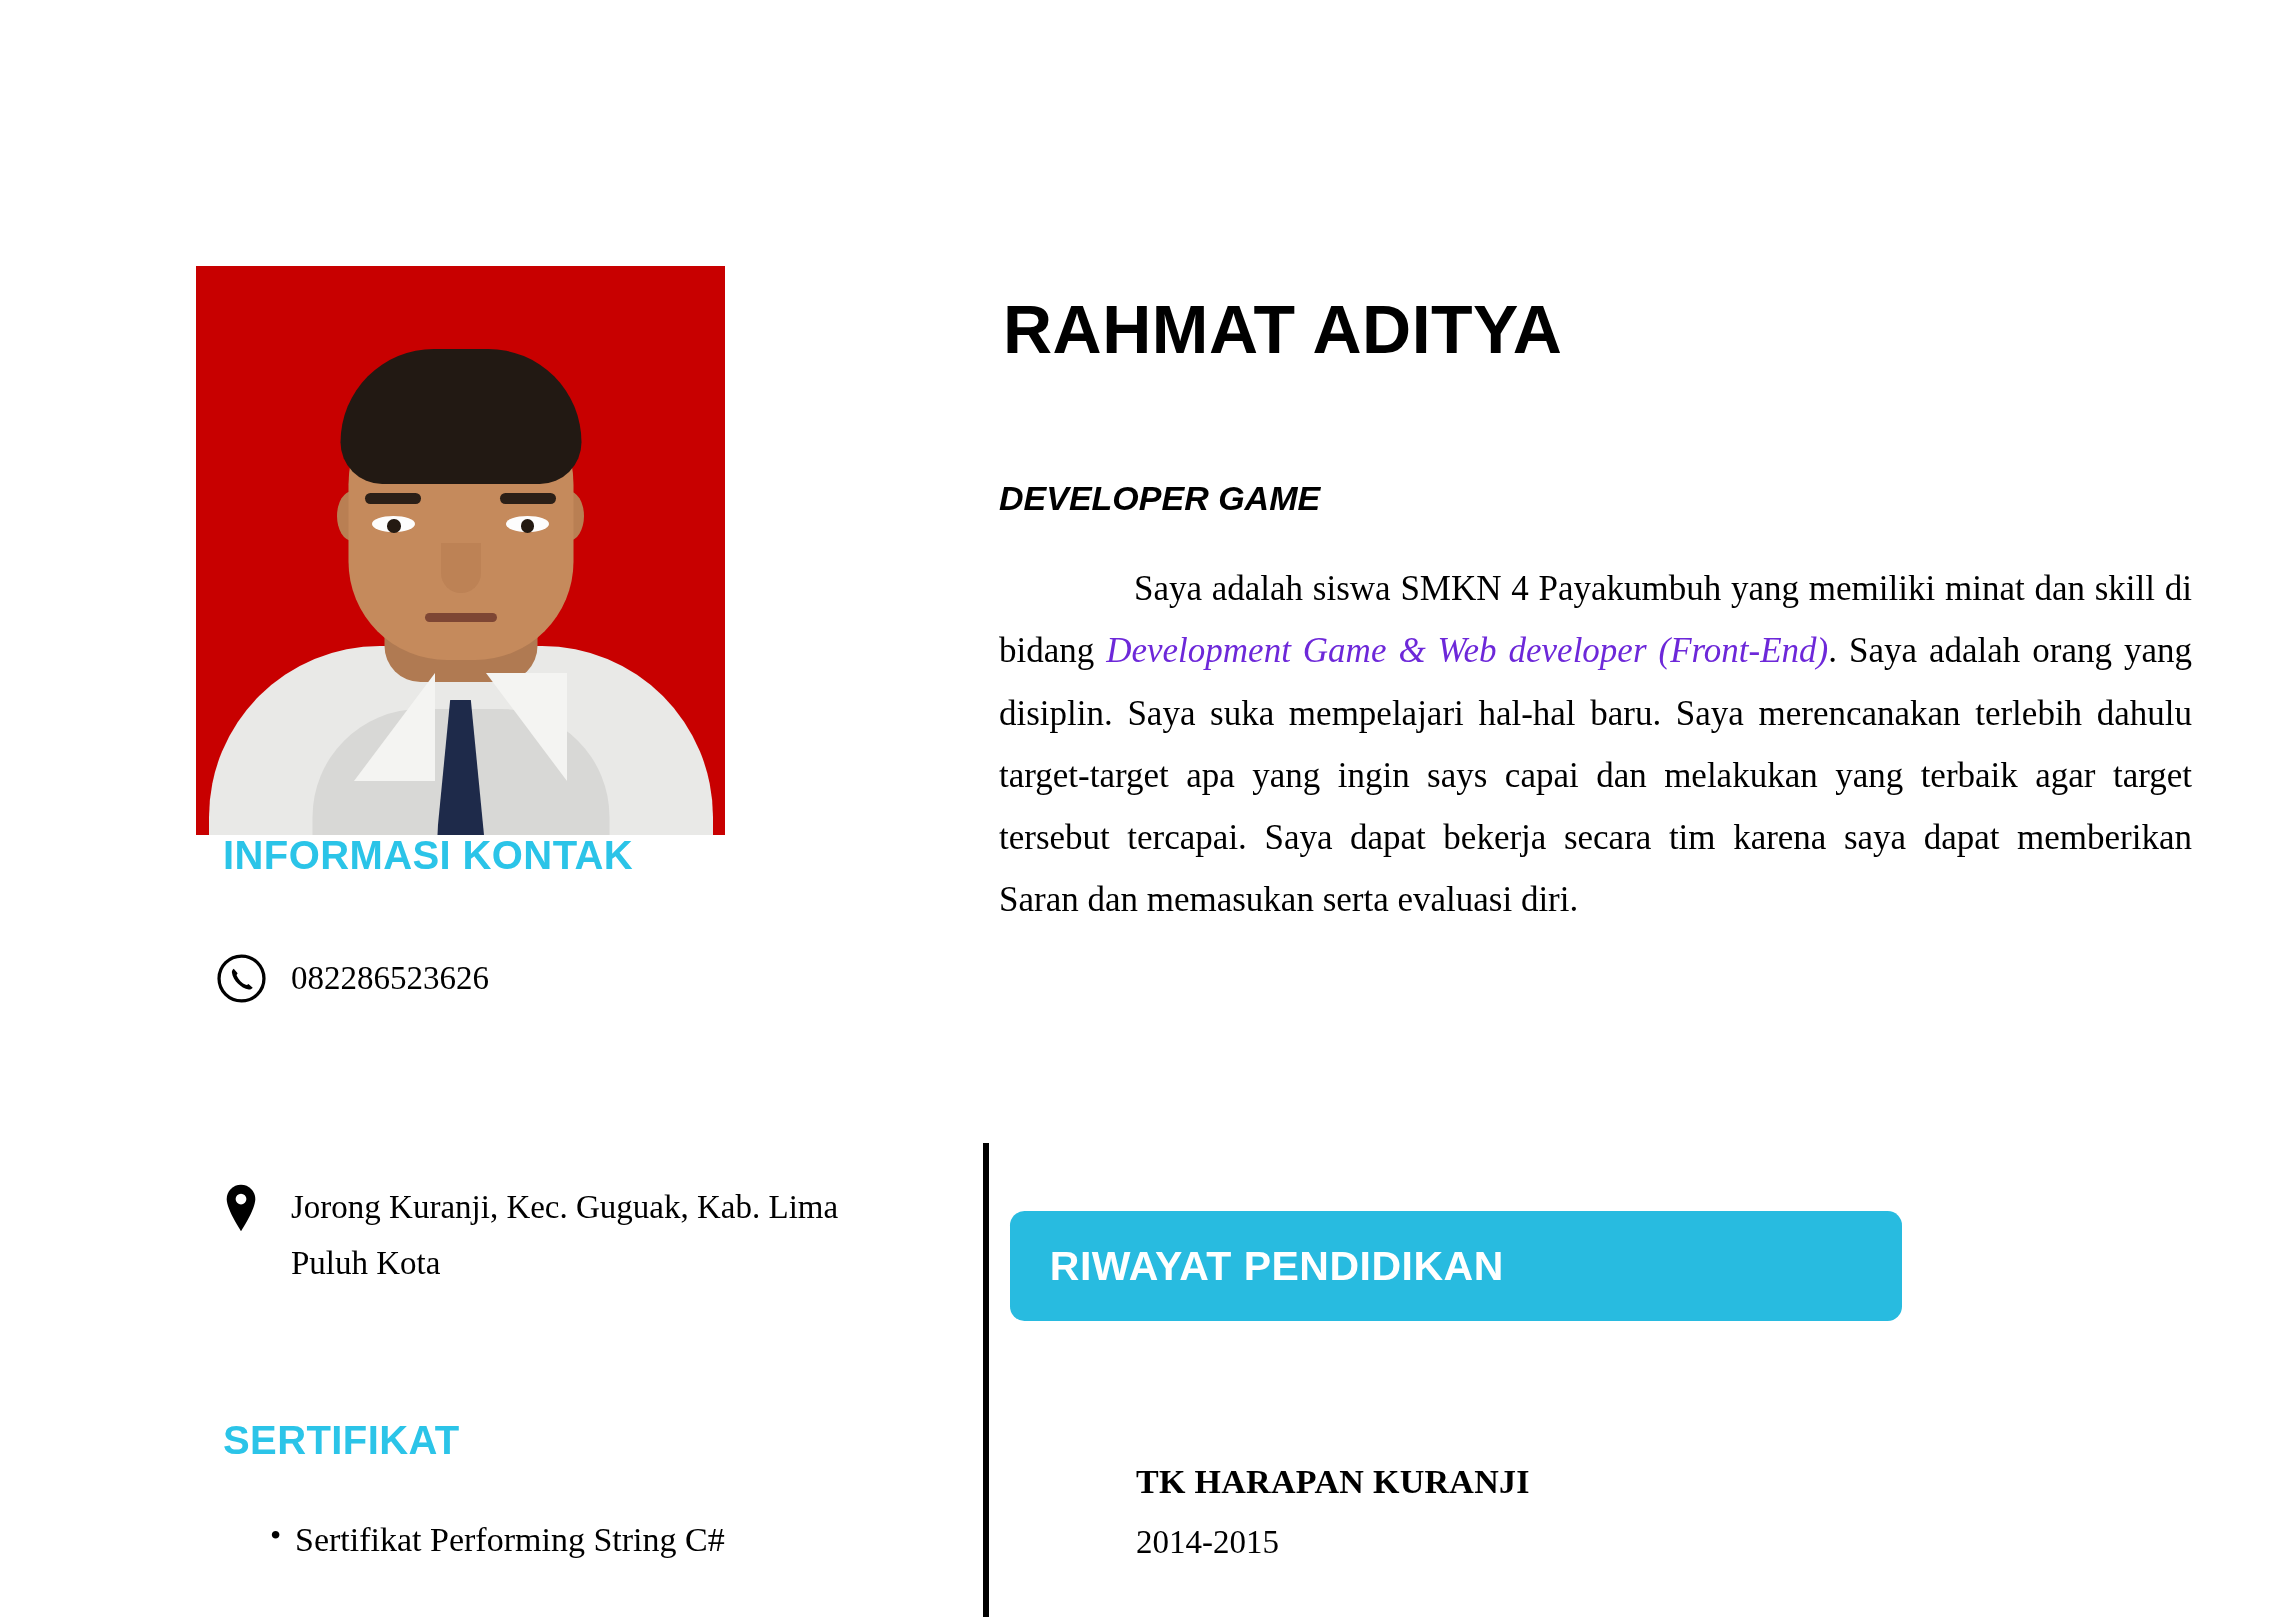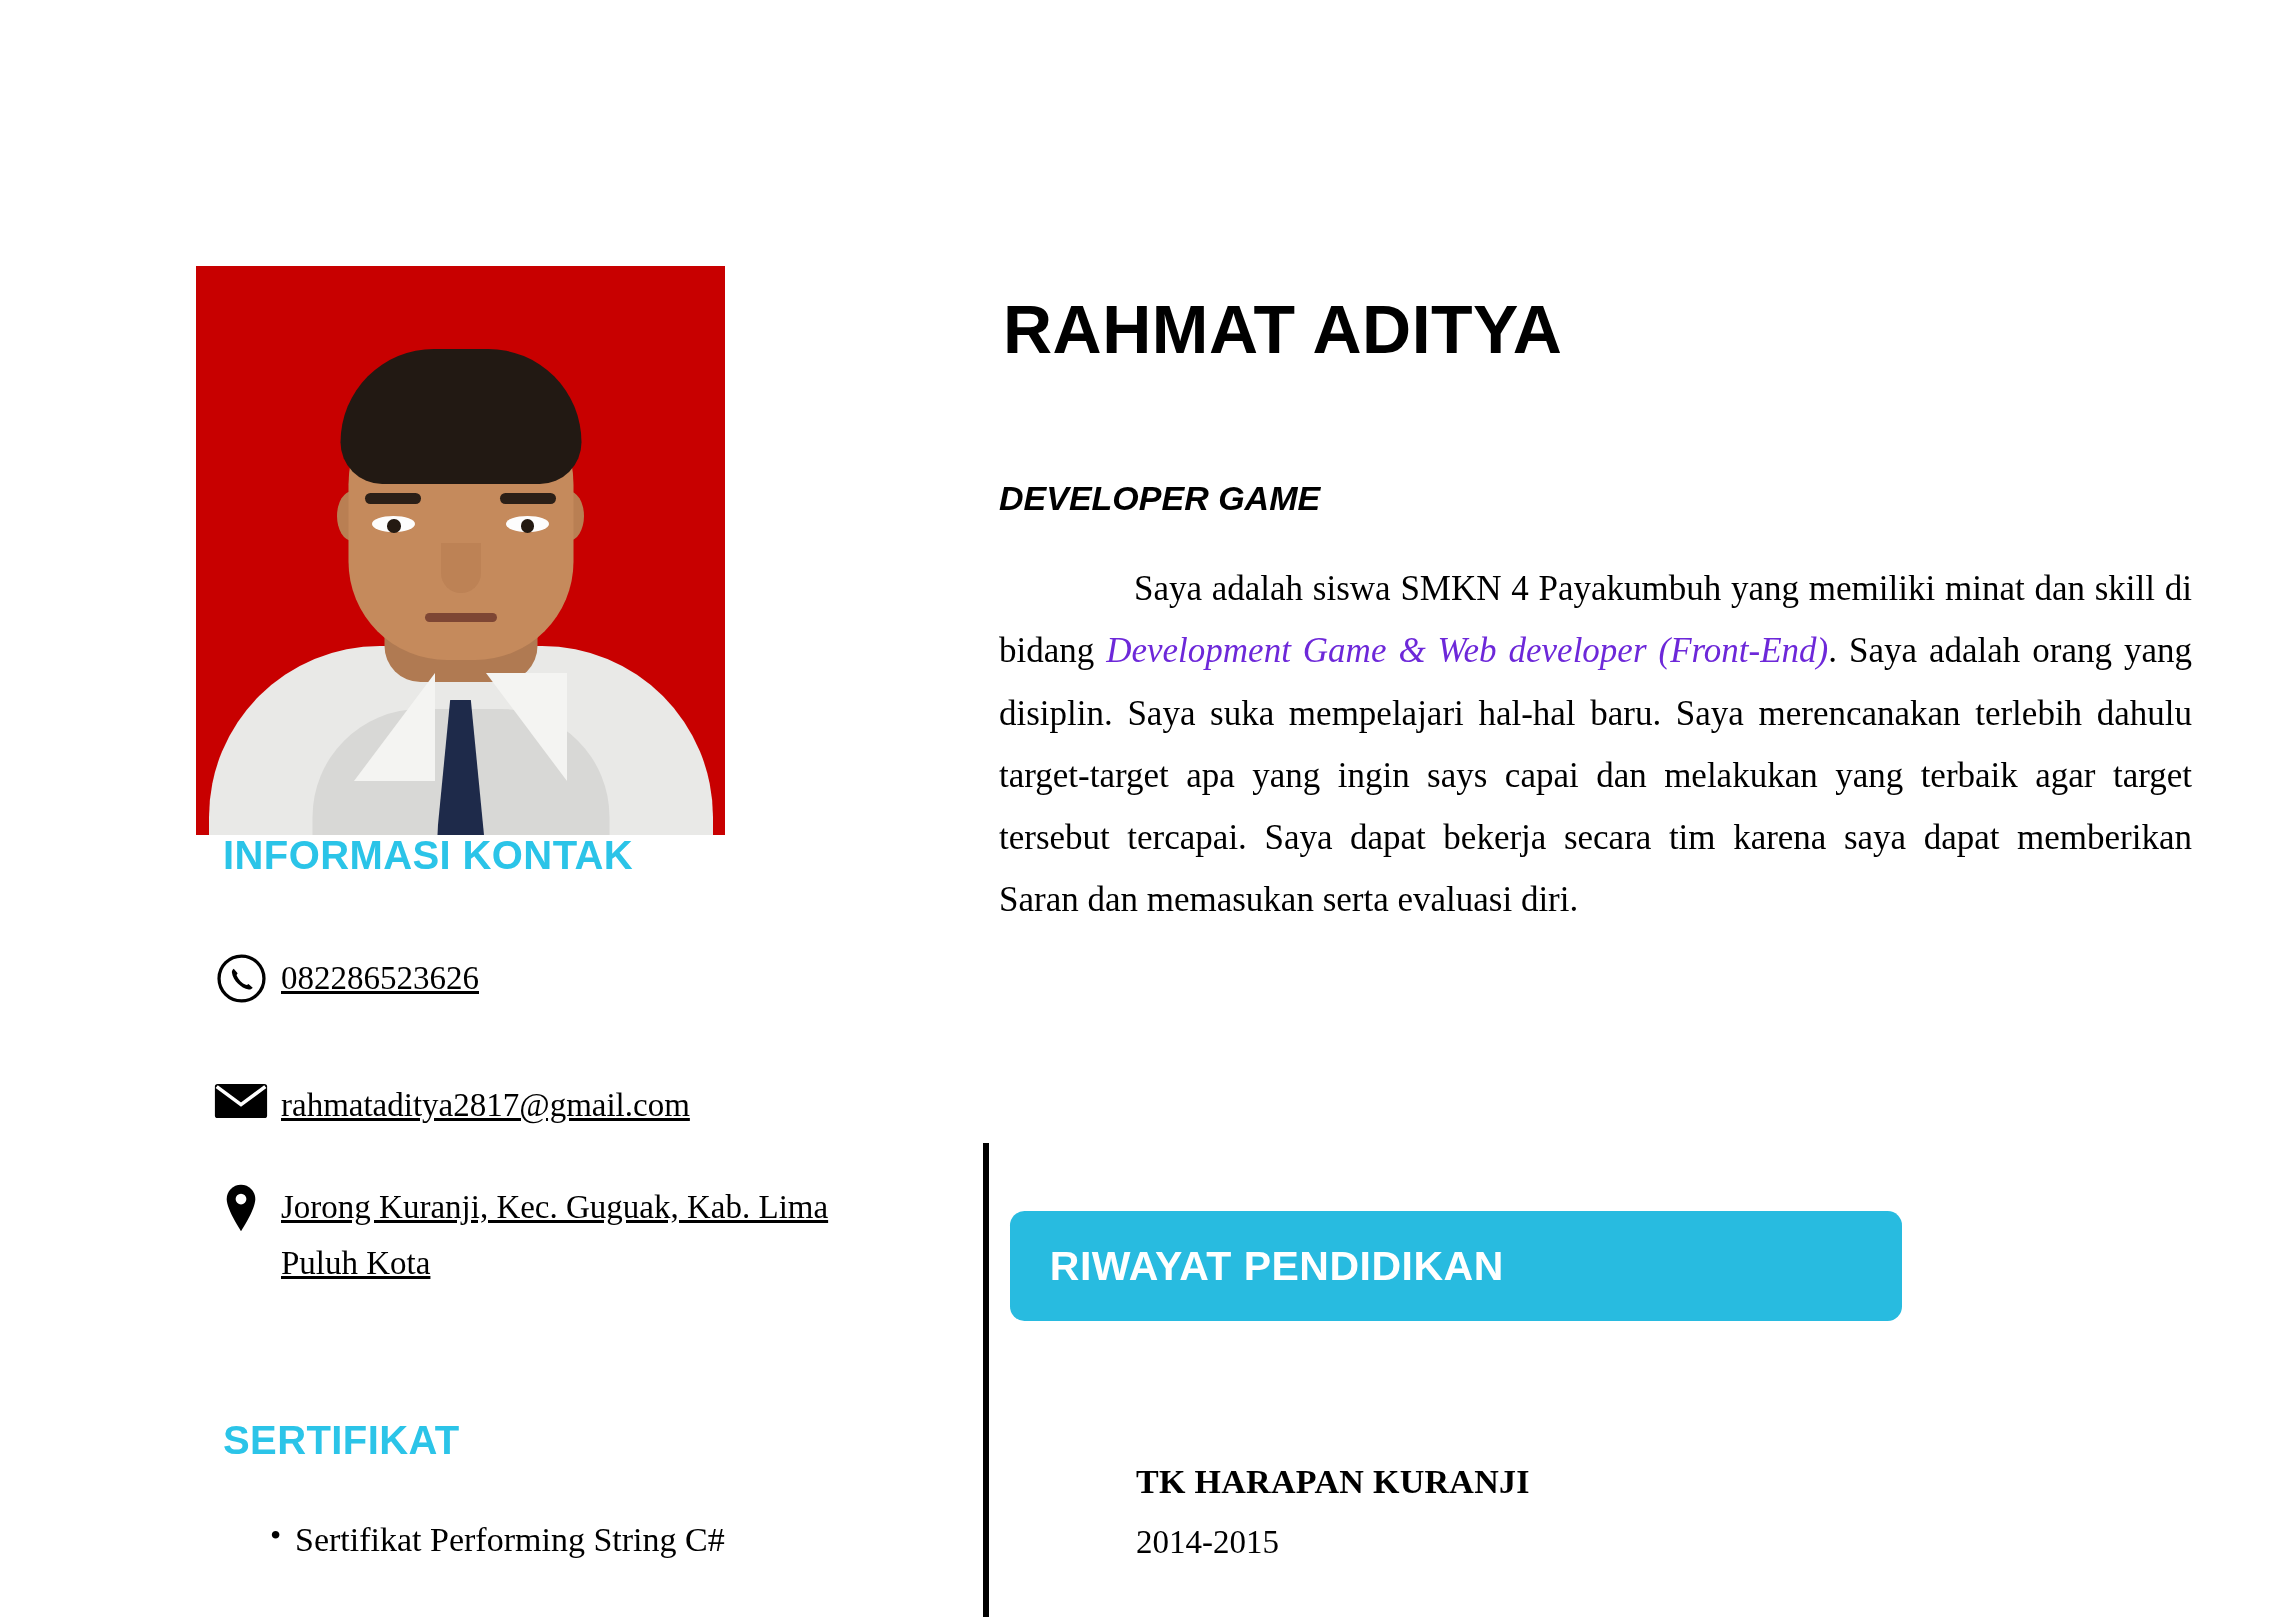--- a/index.html
+++ b/index.html
@@ -194,22 +194,21 @@
     text-align: center;
   }
   #kontak-heading { top: 833px; }
   #sertifikat-heading { top: 1418px; }
 
   .contact-row {
     position: absolute;
     left: 212px;
     display: flex;
     align-items: flex-start;
-    gap: 11px;
-    text-decoration: underline;
+    gap: 21px;
   }
   .contact-icon {
     width: 58px;
     display: flex;
     justify-content: center;
     flex: none;
     padding-top: 3.6px;
   }
   .contact-text {
     font-size: 33px;
@@ -373,29 +372,20 @@
     <div class="contact-row" id="row-phone">
       <span class="contact-icon">
         <svg width="49" height="49" viewBox="0 0 24 24" aria-hidden="true">
           <circle cx="12" cy="12" r="11" fill="none" stroke="#000" stroke-width="1.6"></circle>
           <path d="M8.2 7.2c-.6.5-1 1.2-.9 1.9.2 2 1.5 4 2.9 5.4 1.4 1.4 3.4 2.7 5.4 2.9.7.1 1.4-.3 1.9-.9l-2.1-1.8c-.4.3-.9.6-1.3.4-.9-.4-1.8-1-2.6-1.8-.8-.8-1.4-1.7-1.8-2.6-.2-.4.1-.9.4-1.3z" fill="#000"></path>
         </svg>
       </span>
       <span class="contact-text">082286523626</span>
     </div>
 
-    <div class="contact-row" id="row-email">
-      <span class="contact-icon">
-        <svg width="54" height="40" viewBox="0 0 60 44" aria-hidden="true">
-          <rect x="1" y="3" width="58" height="38" rx="3" fill="#000"></rect>
-          <path d="M3 6 L30 26 L57 6" fill="none" stroke="#fff" stroke-width="4"></path>
-        </svg>
-      </span>
-      <span class="contact-text">rahmataditya2817@gmail.com</span>
-    </div>
 
     <div class="contact-row" id="row-address">
       <span class="contact-icon">
         <svg width="36" height="50" viewBox="0 0 40 56" aria-hidden="true">
           <path d="M20 2C11 2 4 9 4 18c0 12 16 36 16 36s16-24 16-36C36 9 29 2 20 2z" fill="#000"></path>
           <circle cx="20" cy="18" r="6" fill="#fff"></circle>
         </svg>
       </span>
       <span class="contact-text">Jorong Kuranji, Kec. Guguak, Kab. Lima Puluh Kota</span>
     </div>

